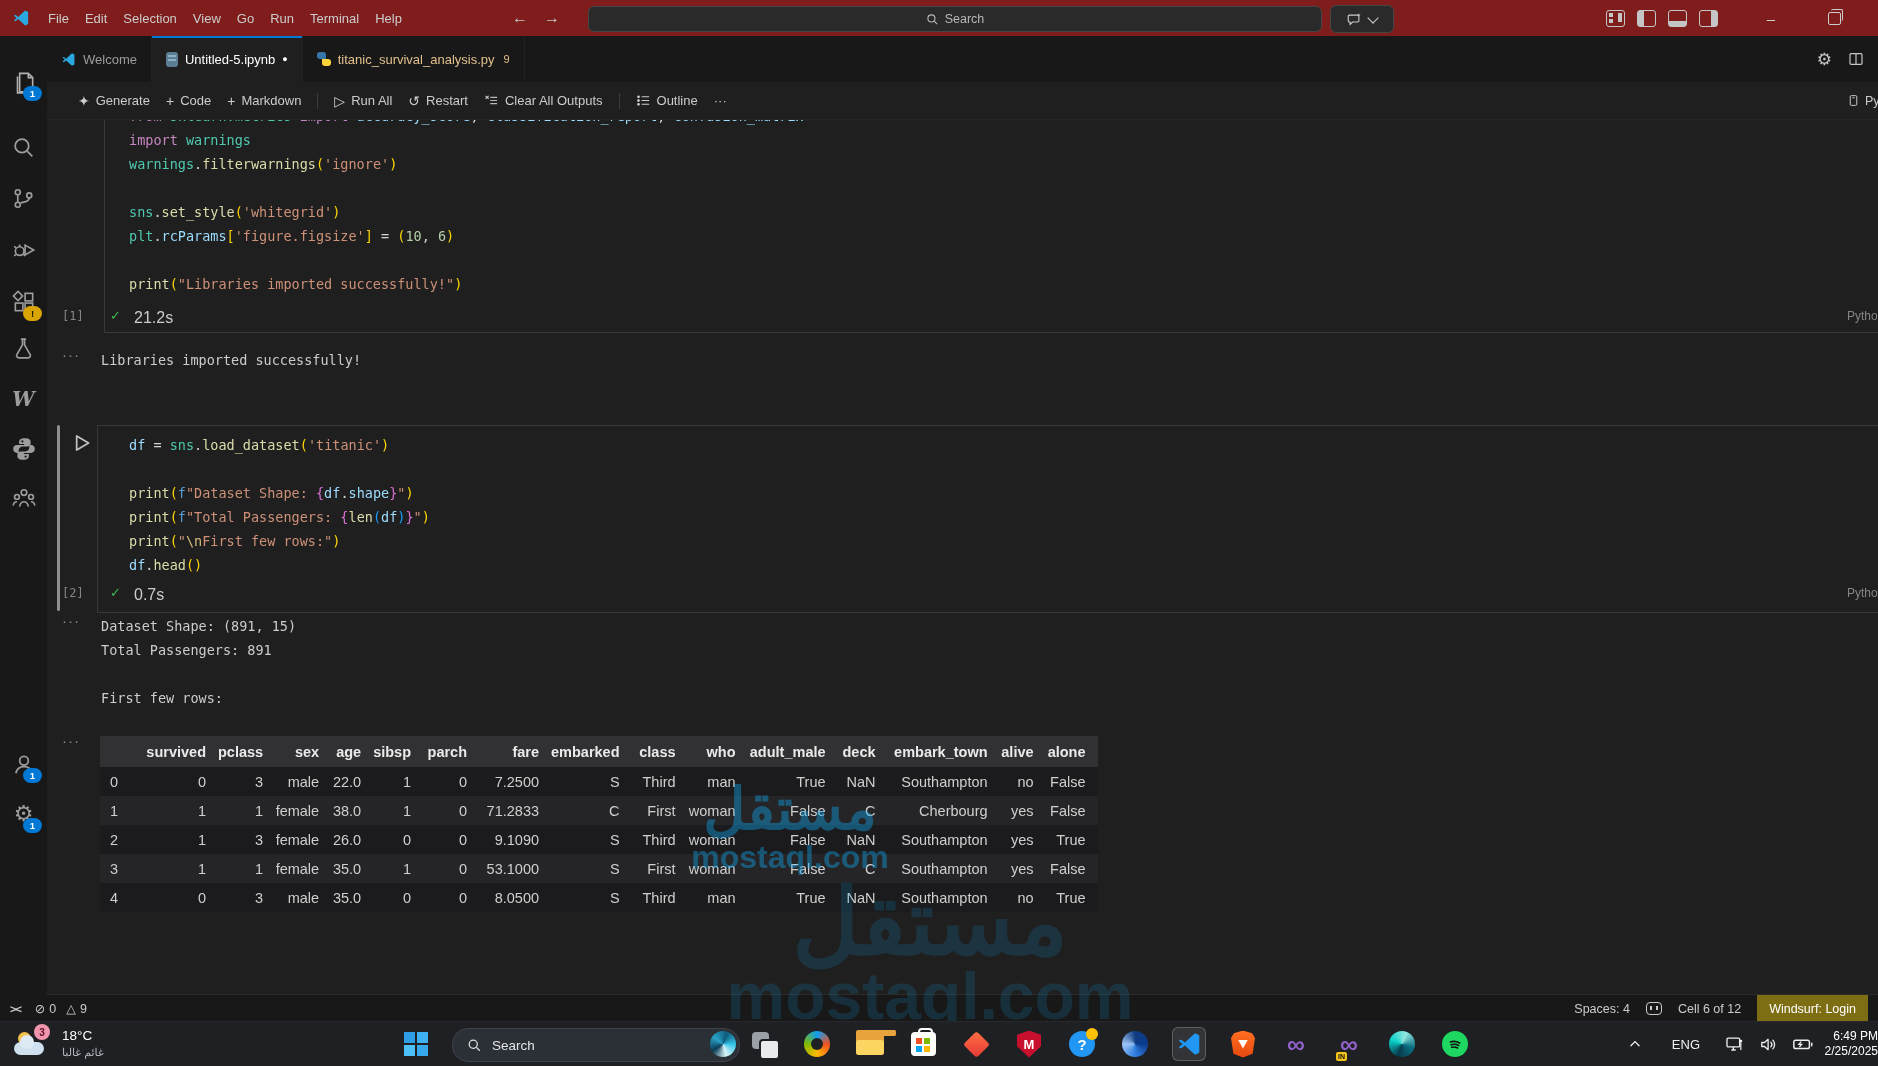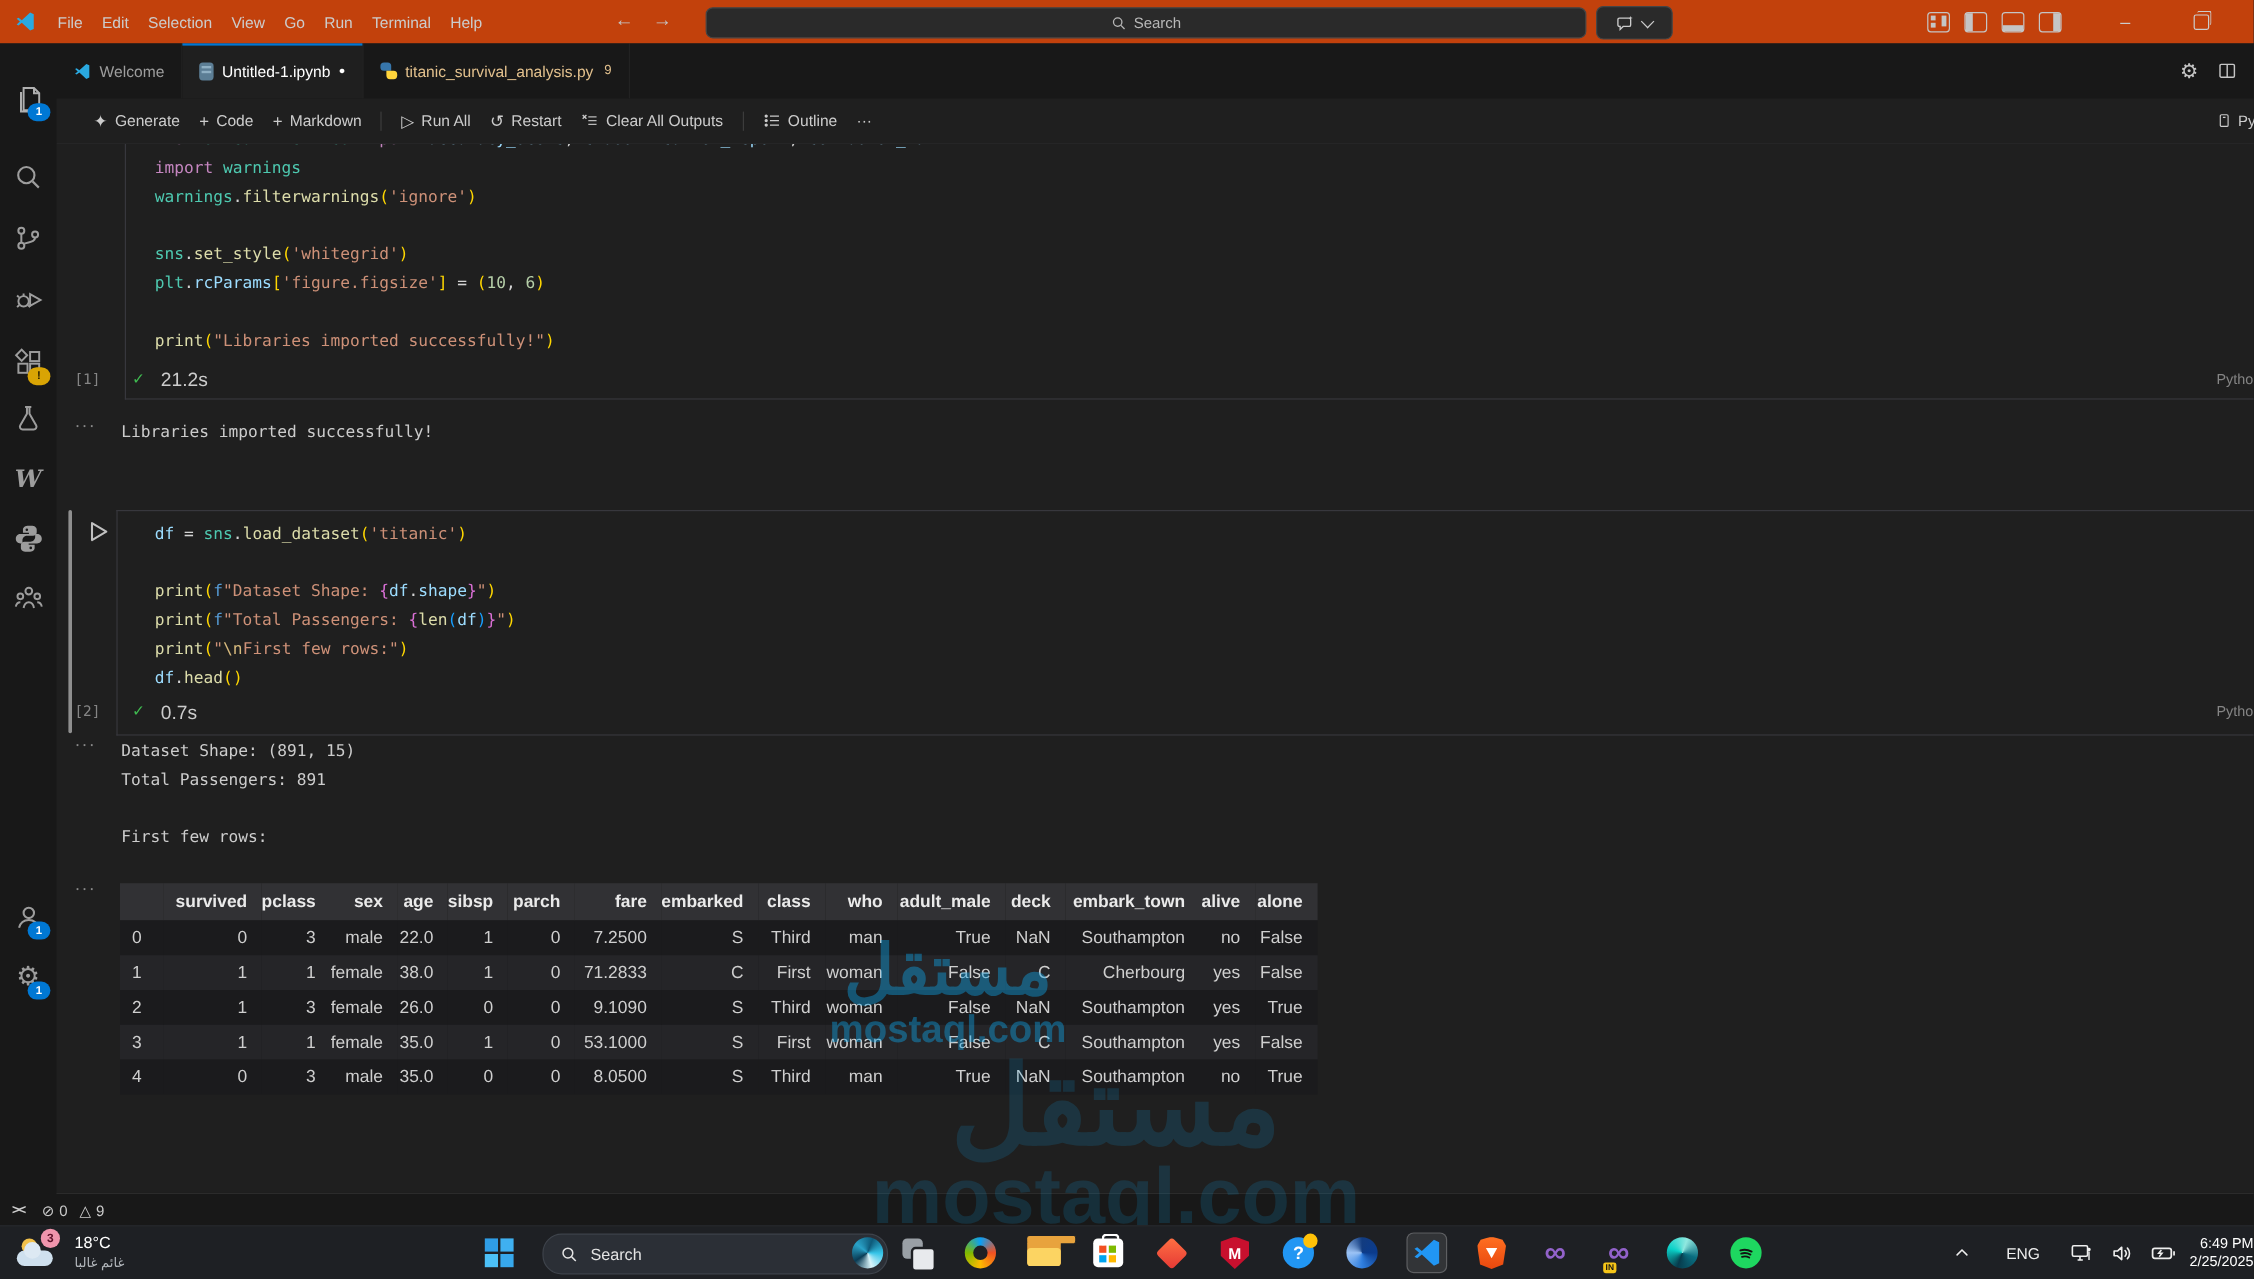--- a/index.html
+++ b/index.html
@@ -1,20 +1,20 @@
 <!DOCTYPE html>
 <html><head>
 <meta charset="utf-8">
 <style>
   html,body{margin:0;padding:0;width:1878px;height:1066px;overflow:hidden;background:#1f1f1f;
     font-family:"Liberation Sans",sans-serif;-webkit-font-smoothing:antialiased;}
   .abs{position:absolute}
   svg{display:block}
   
-  #titlebar{position:absolute;left:0;top:0;width:100%;height:36px;background:#c2410c;z-index:10;
+  #titlebar{position:absolute;left:0;top:0;width:100%;height:36px;background:#7f1d1d;z-index:10;
     display:flex;align-items:center;color:#cccccc;font-size:13px;}
   #vscode-logo{margin:0 10px 0 12px}
   .menu-item{padding:4px 8px;border-radius:5px;cursor:default}
   #nav-arrows{position:absolute;left:512px;top:0;height:36px;display:flex;align-items:center;gap:16px;font-size:16px;color:#c5c5c5}
   #cmd-center{position:absolute;left:588px;top:6px;width:732px;height:24px;background:#2a2a2a;border:1px solid #454545;
     border-radius:6px;display:flex;align-items:center;justify-content:center;gap:6px;color:#b8b8b8;font-size:12.5px;}
   #chat-btn{position:absolute;left:1330px;top:5px;width:62px;height:26px;background:#2a2a2a;border:1px solid #454545;border-radius:6px;
     display:flex;align-items:center;justify-content:center;gap:7px}
   .chev{width:7px;height:7px;border-right:1.5px solid #cccccc;border-bottom:1.5px solid #cccccc;transform:rotate(45deg);margin-top:-3px}
   #layout-icons{position:absolute;left:1606px;top:0;height:36px;display:flex;align-items:center;gap:12px}
@@ -274,21 +274,21 @@
     <svg width="15" height="15" viewBox="0 0 24 24">
         <path fill="#2aa9e0" d="M17.5 2 8.2 10.6 4.6 7.8 2.5 8.9l3.6 3.1-3.6 3.1 2.1 1.1 3.6-2.8 9.3 8.6 4-1.9V3.9z"></path>
       </svg>
     <span>Welcome</span>
   </div>
   <div class="tab active">
     <span style="width:12px;height:15px;background:#5c7e95;border-radius:3px;display:inline-block;position:relative">
         <i style="position:absolute;left:2px;top:3px;right:2px;height:2px;background:#8fb0c4"></i>
         <i style="position:absolute;left:2px;top:7px;right:2px;height:2px;background:#8fb0c4"></i>
       </span>
-    <span>Untitled-1.ipynb</span>
+    <span>Untitled-5.ipynb</span>
     <span class="dirty">●</span>
   </div>
   <div class="tab mod">
     <span style="position:relative;width:14px;height:14px;display:inline-block">
         <i style="position:absolute;left:0;top:0;width:9px;height:7px;background:#3776ab;border-radius:3px 3px 0 3px"></i>
         <i style="position:absolute;right:0;bottom:0;width:9px;height:7px;background:#ffd43b;border-radius:0 3px 3px 3px"></i>
       </span>
     <span>titanic_survival_analysis.py</span>
     <span class="numbadge">9</span>
   </div>
@@ -529,20 +529,26 @@
 <div id="statusbar">
   <div id="sb-left">
     <span id="remote-ind">&gt;&lt;</span>
     <span class="sb-item">
       <span>⊘</span>
         <span>0</span>
       <span style="margin-left:6px">△</span>
         <span>9</span>
     </span>
   </div>
+  <div id="sb-right">
+    <span class="sb-item">Spaces: 4</span>
+    <span id="copilot-ic"></span>
+    <span class="sb-item">Cell 6 of 12</span>
+    <span id="windsurf-badge">Windsurf: Login</span>
+  </div>
 </div>
 
 <div id="taskbar">
   <div id="weather">
     <span id="wbadge">3</span>
     <span id="wmoon"></span>
     <span id="wcloud"></span>
     <span class="temp">18°C</span>
     <span class="cond">غائم غالبا</span>
   </div>

